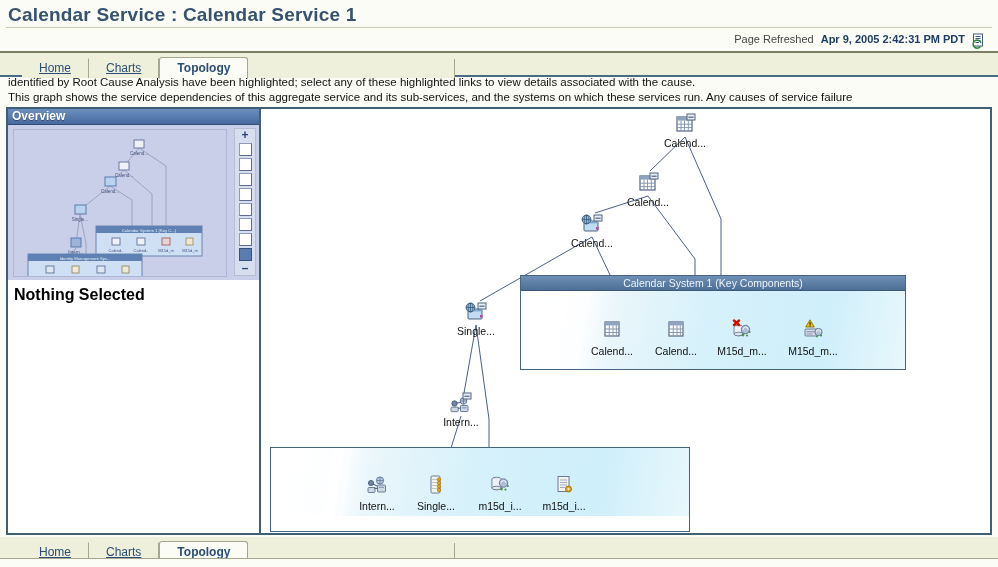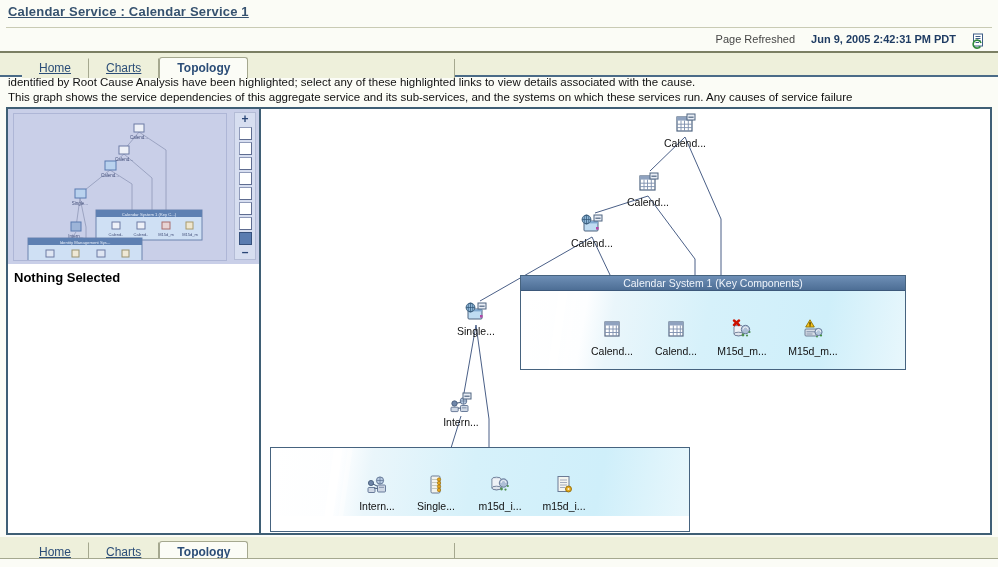--- a/index.html
+++ b/index.html
@@ -8,30 +8,30 @@
     width:998px;height:567px;overflow:hidden;
     background:#ffffff;
     font-family:"Liberation Sans","DejaVu Sans",sans-serif;
     font-size:11px;color:#000;
   }
   #app{position:relative;width:998px;height:567px;background:#fbfcf6;}
 
   
   .page-title{
     position:absolute;left:8px;top:4px;
-    font-size:13px;font-weight:bold;color:#36526f;
-    letter-spacing:.2px;white-space:nowrap;text-decoration:underline;
+    font-size:19px;font-weight:bold;color:#36526f;
+    letter-spacing:.2px;white-space:nowrap;
   }
   .title-rule{
     position:absolute;left:6px;top:27px;width:986px;height:1px;
     background:#c9cbb4;
   }
   .refresh-bar{
     position:absolute;right:10px;top:31px;
-    display:flex;align-items:center;gap:16px;white-space:nowrap;
+    display:flex;align-items:center;gap:7px;white-space:nowrap;
   }
   .refresh-label{font-size:11px;color:#464646;}
   .refresh-time{font-size:11px;font-weight:bold;color:#1f3c63;}
   .refresh-icon{display:inline-block;width:16px;height:16px;position:relative;top:2px;}
   .header-rule{
     position:absolute;left:0;top:51px;width:998px;height:2px;background:#7b7f63;
   }
 
   
   .tabbar{
@@ -101,21 +101,21 @@
     width:13px;height:13px;margin-top:2px;background:#fff;
     border:1px solid #8f9ab9;border-right-color:#5e6c90;border-bottom-color:#5e6c90;
     cursor:pointer;box-sizing:border-box;
   }
   .zoom-step.active{background:#5a7cb0;border-color:#36517d;}
   .zoom-minus{margin-top:2px;}
 
   .sel-body{
     height:auto;padding:6px 6px 0 6px;background:#fff;
   }
-  .sel-text{font-size:13px;font-weight:bold;color:#000;}
+  .sel-text{font-size:16px;font-weight:bold;color:#000;}
 
   
   .graph{
     position:absolute;left:253px;top:0;right:0;height:424px;
     background:#fff;overflow:hidden;
   }
   .edges{position:absolute;left:0;top:0;width:733px;height:424px;}
 
   .node{position:absolute;text-align:center;width:70px;margin-left:-35px;}
   .node .glyph{display:block;height:24px;margin:0 auto 1px auto;}
@@ -156,21 +156,21 @@
 </head>
 <body>
 
 <div id="app">
 
   <div class="page-title">Calendar Service : Calendar Service 1</div>
   <div class="title-rule"></div>
 
   <div class="refresh-bar">
     <span class="refresh-label">Page Refreshed</span>
-    <span class="refresh-time">Jun 9, 2005 2:42:31 PM PDT</span>
+    <span class="refresh-time">Apr 9, 2005 2:42:31 PM PDT</span>
     <span class="refresh-icon">
       <svg width="16" height="16" viewBox="0 0 16 16">
         <rect x="1.5" y="1" width="9" height="12" fill="#fff" stroke="#3d5d86" stroke-width="1"></rect>
         <line x1="3.5" y1="3.5" x2="8.5" y2="3.5" stroke="#3d5d86" stroke-width="1"></line>
         <line x1="3.5" y1="5.5" x2="8.5" y2="5.5" stroke="#3d5d86" stroke-width="1"></line>
         <line x1="3.5" y1="7.5" x2="8.5" y2="7.5" stroke="#3d5d86" stroke-width="1"></line>
         <line x1="3.5" y1="9.5" x2="7" y2="9.5" stroke="#3d5d86" stroke-width="1"></line>
         <path d="M9 10 a4 4 0 1 0 -1 4" fill="none" stroke="#2f8a3a" stroke-width="1.6"></path>
         <path d="M7 15.4 l2.2 -1.6 l-2.6 -1.1 z" fill="#2f8a3a"></path>
       </svg>
@@ -189,20 +189,21 @@
 
   <div class="instructions">
     <div>identified by Root Cause Analysis have been highlighted; select any of these highlighted links to view details associated with the cause.</div>
     <div>This graph shows the service dependencies of this aggregate service and its sub-services, and the systems on which these services run. Any causes of service failure</div>
   </div>
 
   <div class="content">
 
     <div class="left-panel">
 
+      <div class="panel-head">Overview</div>
 
       <div class="overview-body">
         <div class="ov-canvas">
           <svg width="212" height="146" viewBox="0 0 212 146">
             <rect x="0" y="0" width="212" height="146" fill="#c9cfe8"></rect>
 
             <g stroke="#8f98b8" stroke-width="0.8" fill="none">
               <path d="M125,18 L110,36"></path>
               <path d="M125,18 L152,36 L152,96"></path>
               <path d="M110,40 L96,52"></path>

